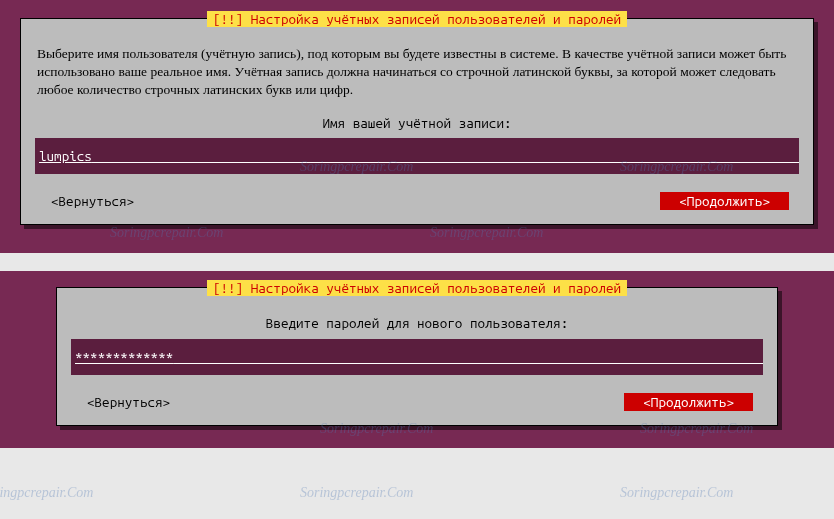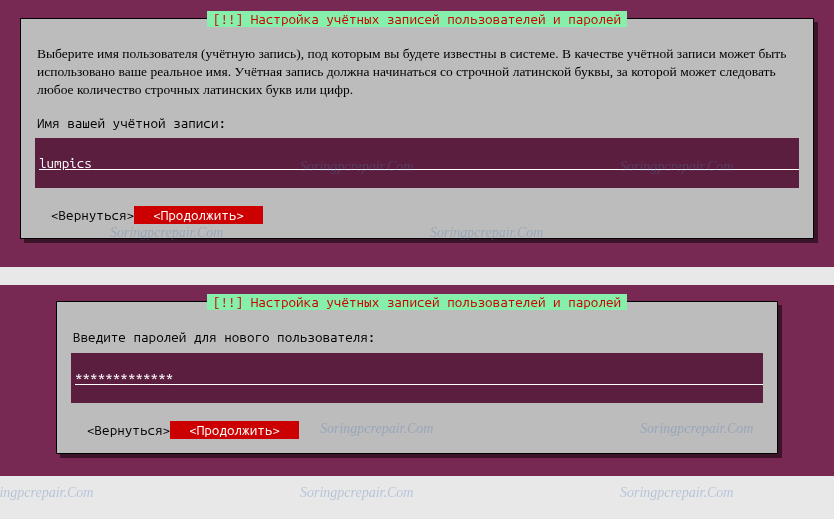--- a/index.html
+++ b/index.html
@@ -36,49 +36,50 @@
   }
   .dialog-title {
     position: absolute;
     top: -9px;
     left: 0;
     right: 0;
     text-align: center;
     pointer-events: none;
   }
   .dialog-title span {
-    background: #86efac;
+    background: #fde047;
     padding: 0 6px;
     color: #cc0000;
   }
   .body-text {
     white-space: pre-wrap;
     margin-bottom: 14px;
     font-family: Liberation Serif, serif;
   }
   .prompt-label {
     margin-bottom: 6px;
+    text-align: center;
   }
   .input-line {
     background: #5b1e3e;
     color: #fff;
-    padding: 16px 4px;
+    padding: 9px 4px;
     margin: 0 -2px 18px -2px;
     text-decoration: underline;
     text-decoration-color: #fff;
     white-space: pre;
     overflow: hidden;
   }
   .input-line::after {
     content: "________________________________________________________________________________________________________________________________";
     letter-spacing: 0;
   }
   .button-row {
     display: flex;
-    justify-content: flex-start;
+    justify-content: space-between;
     align-items: center;
     padding: 0 8px 0 14px;
   }
   .btn-back {
     color: #000;
   }
   .btn-continue {
     background: #cc0000;
     color: #fff;
     padding: 0 19px;

